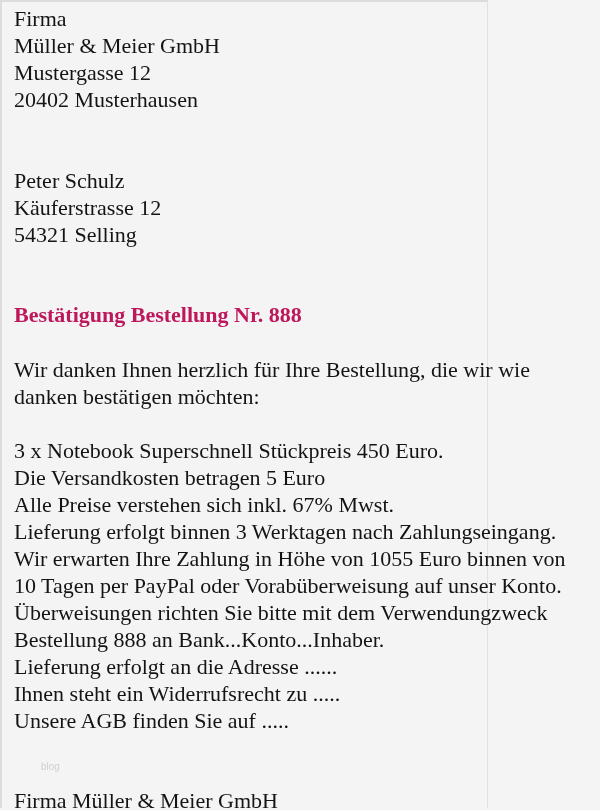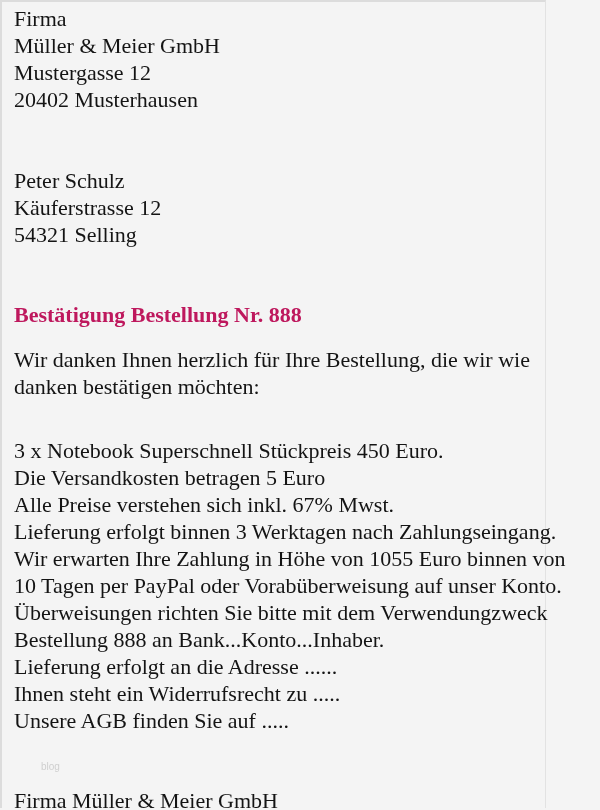--- a/index.html
+++ b/index.html
@@ -10,21 +10,21 @@
       width: 600px;
       height: 810px;
       overflow: hidden;
       background: #f4f4f4;
       position: relative;
     }
     .page {
       position: absolute;
       left: 0;
       top: 0;
-      width: 546px;
+      width: 488px;
       height: 808px;
       border-top: 2px solid #dcdcdc;
       border-left: 2px solid #dcdcdc;
       border-right: 1px solid #e2e2e2;
       background: #f4f4f4;
       box-sizing: border-box;
     }
     .block { position: absolute; left: 12px; }
     .line {
       font-family: "Liberation Serif", serif;
@@ -66,21 +66,21 @@
   <div class="block" style="top: 165px;">
     <span class="line">Peter Schulz</span>
     <span class="line">Käuferstrasse 12</span>
     <span class="line">54321 Selling</span>
   </div>
 
   <div class="block" style="top: 299px;">
     <span class="title">Bestätigung Bestellung Nr. 888</span>
   </div>
 
-  <div class="block" style="top: 344px;">
+  <div class="block" style="top: 354px;">
     <span class="line">Wir danken Ihnen herzlich für Ihre Bestellung, die wir wie</span>
     <span class="line">danken bestätigen möchten:</span>
   </div>
 
   <div class="block" style="top: 435px;">
     <span class="line">3 x Notebook Superschnell Stückpreis 450 Euro.</span>
     <span class="line">Die Versandkosten betragen 5 Euro</span>
     <span class="line">Alle Preise verstehen sich inkl. 67% Mwst.</span>
     <span class="line">Lieferung erfolgt binnen 3 Werktagen nach Zahlungseingang.</span>
     <span class="line">Wir erwarten Ihre Zahlung in Höhe von 1055 Euro binnen von</span>

